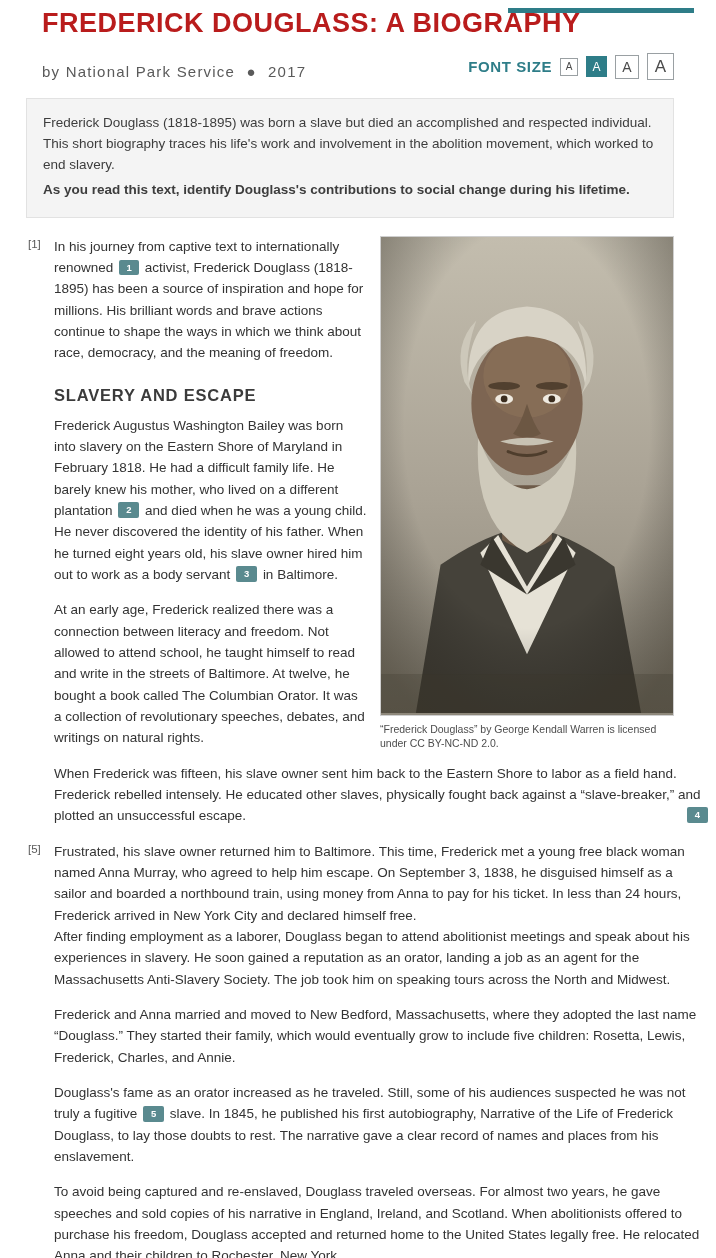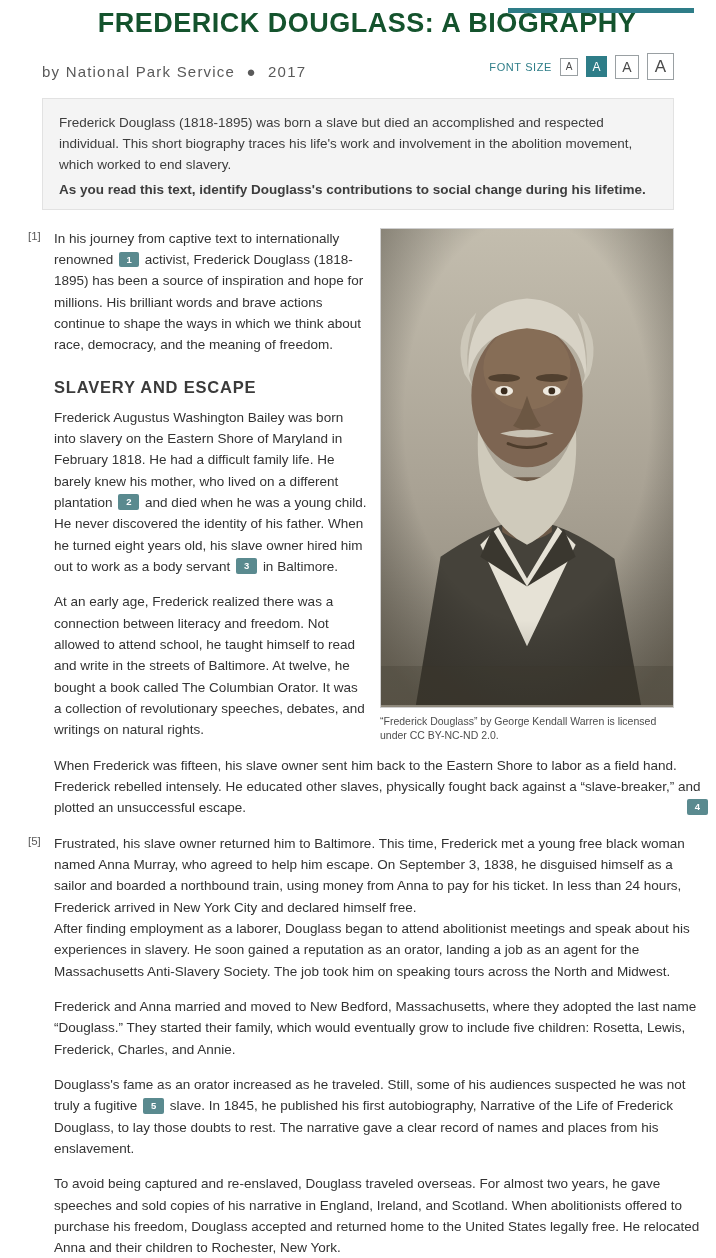--- a/index.html
+++ b/index.html
@@ -25,70 +25,69 @@
     top: 0;
     left: 508px;
     width: 186px;
     height: 5px;
     background: #2e7d88;
   }
   .title {
     font-size: 27px;
     font-weight: bold;
     letter-spacing: 0.5px;
-    color: #14532d;
+    color: #b91c1c;
     margin: 8px 0 0 18px;
     line-height: 1.15;
-    text-align: center;
   }
   .byline-row {
     display: flex;
     align-items: flex-end;
     justify-content: space-between;
     margin: 14px 18px 0 18px;
     gap: 24px;
   }
   .byline {
     font-size: 15px;
     letter-spacing: 1.2px;
     color: #5a5a5a;
   }
   .byline .dot { margin: 0 6px; }
   .fontsize-wrap {
     display: flex;
     align-items: center;
     gap: 8px;
   }
   .fontsize-label {
-    font-size: 11px;
-    font-weight: normal;
+    font-size: 15px;
+    font-weight: bold;
     letter-spacing: 0.6px;
     color: #2e7d88;
   }
   .fs-btn {
     border: 1px solid #9aa0a3;
     background: #ffffff;
     color: #4a4a4a;
     display: inline-flex;
     align-items: center;
     justify-content: center;
     cursor: pointer;
     padding: 0;
     line-height: 1;
   }
   .fs-btn.b1 { width: 18px; height: 18px; font-size: 10px; }
   .fs-btn.b2 { width: 21px; height: 21px; font-size: 12px; background: #2e7d88; color: #ffffff; border-color: #2e7d88; }
   .fs-btn.b3 { width: 24px; height: 24px; font-size: 14px; }
   .fs-btn.b4 { width: 27px; height: 27px; font-size: 17px; }
 
   .summary-box {
-    margin: 18px 18px 0 18px;
+    margin: 18px 18px 0 2px;
     background: #f4f4f4;
     border: 1px solid #e2e2e2;
-    padding: 14px 16px 8px 16px;
+    padding: 14px 16px 16px 16px;
   }
   .summary-box p {
     margin: 0;
     font-size: 13.5px;
     line-height: 1.55;
     color: #3d3d3d;
   }
   .summary-box .bold-line {
     font-weight: bold;
     margin-top: 4px;

